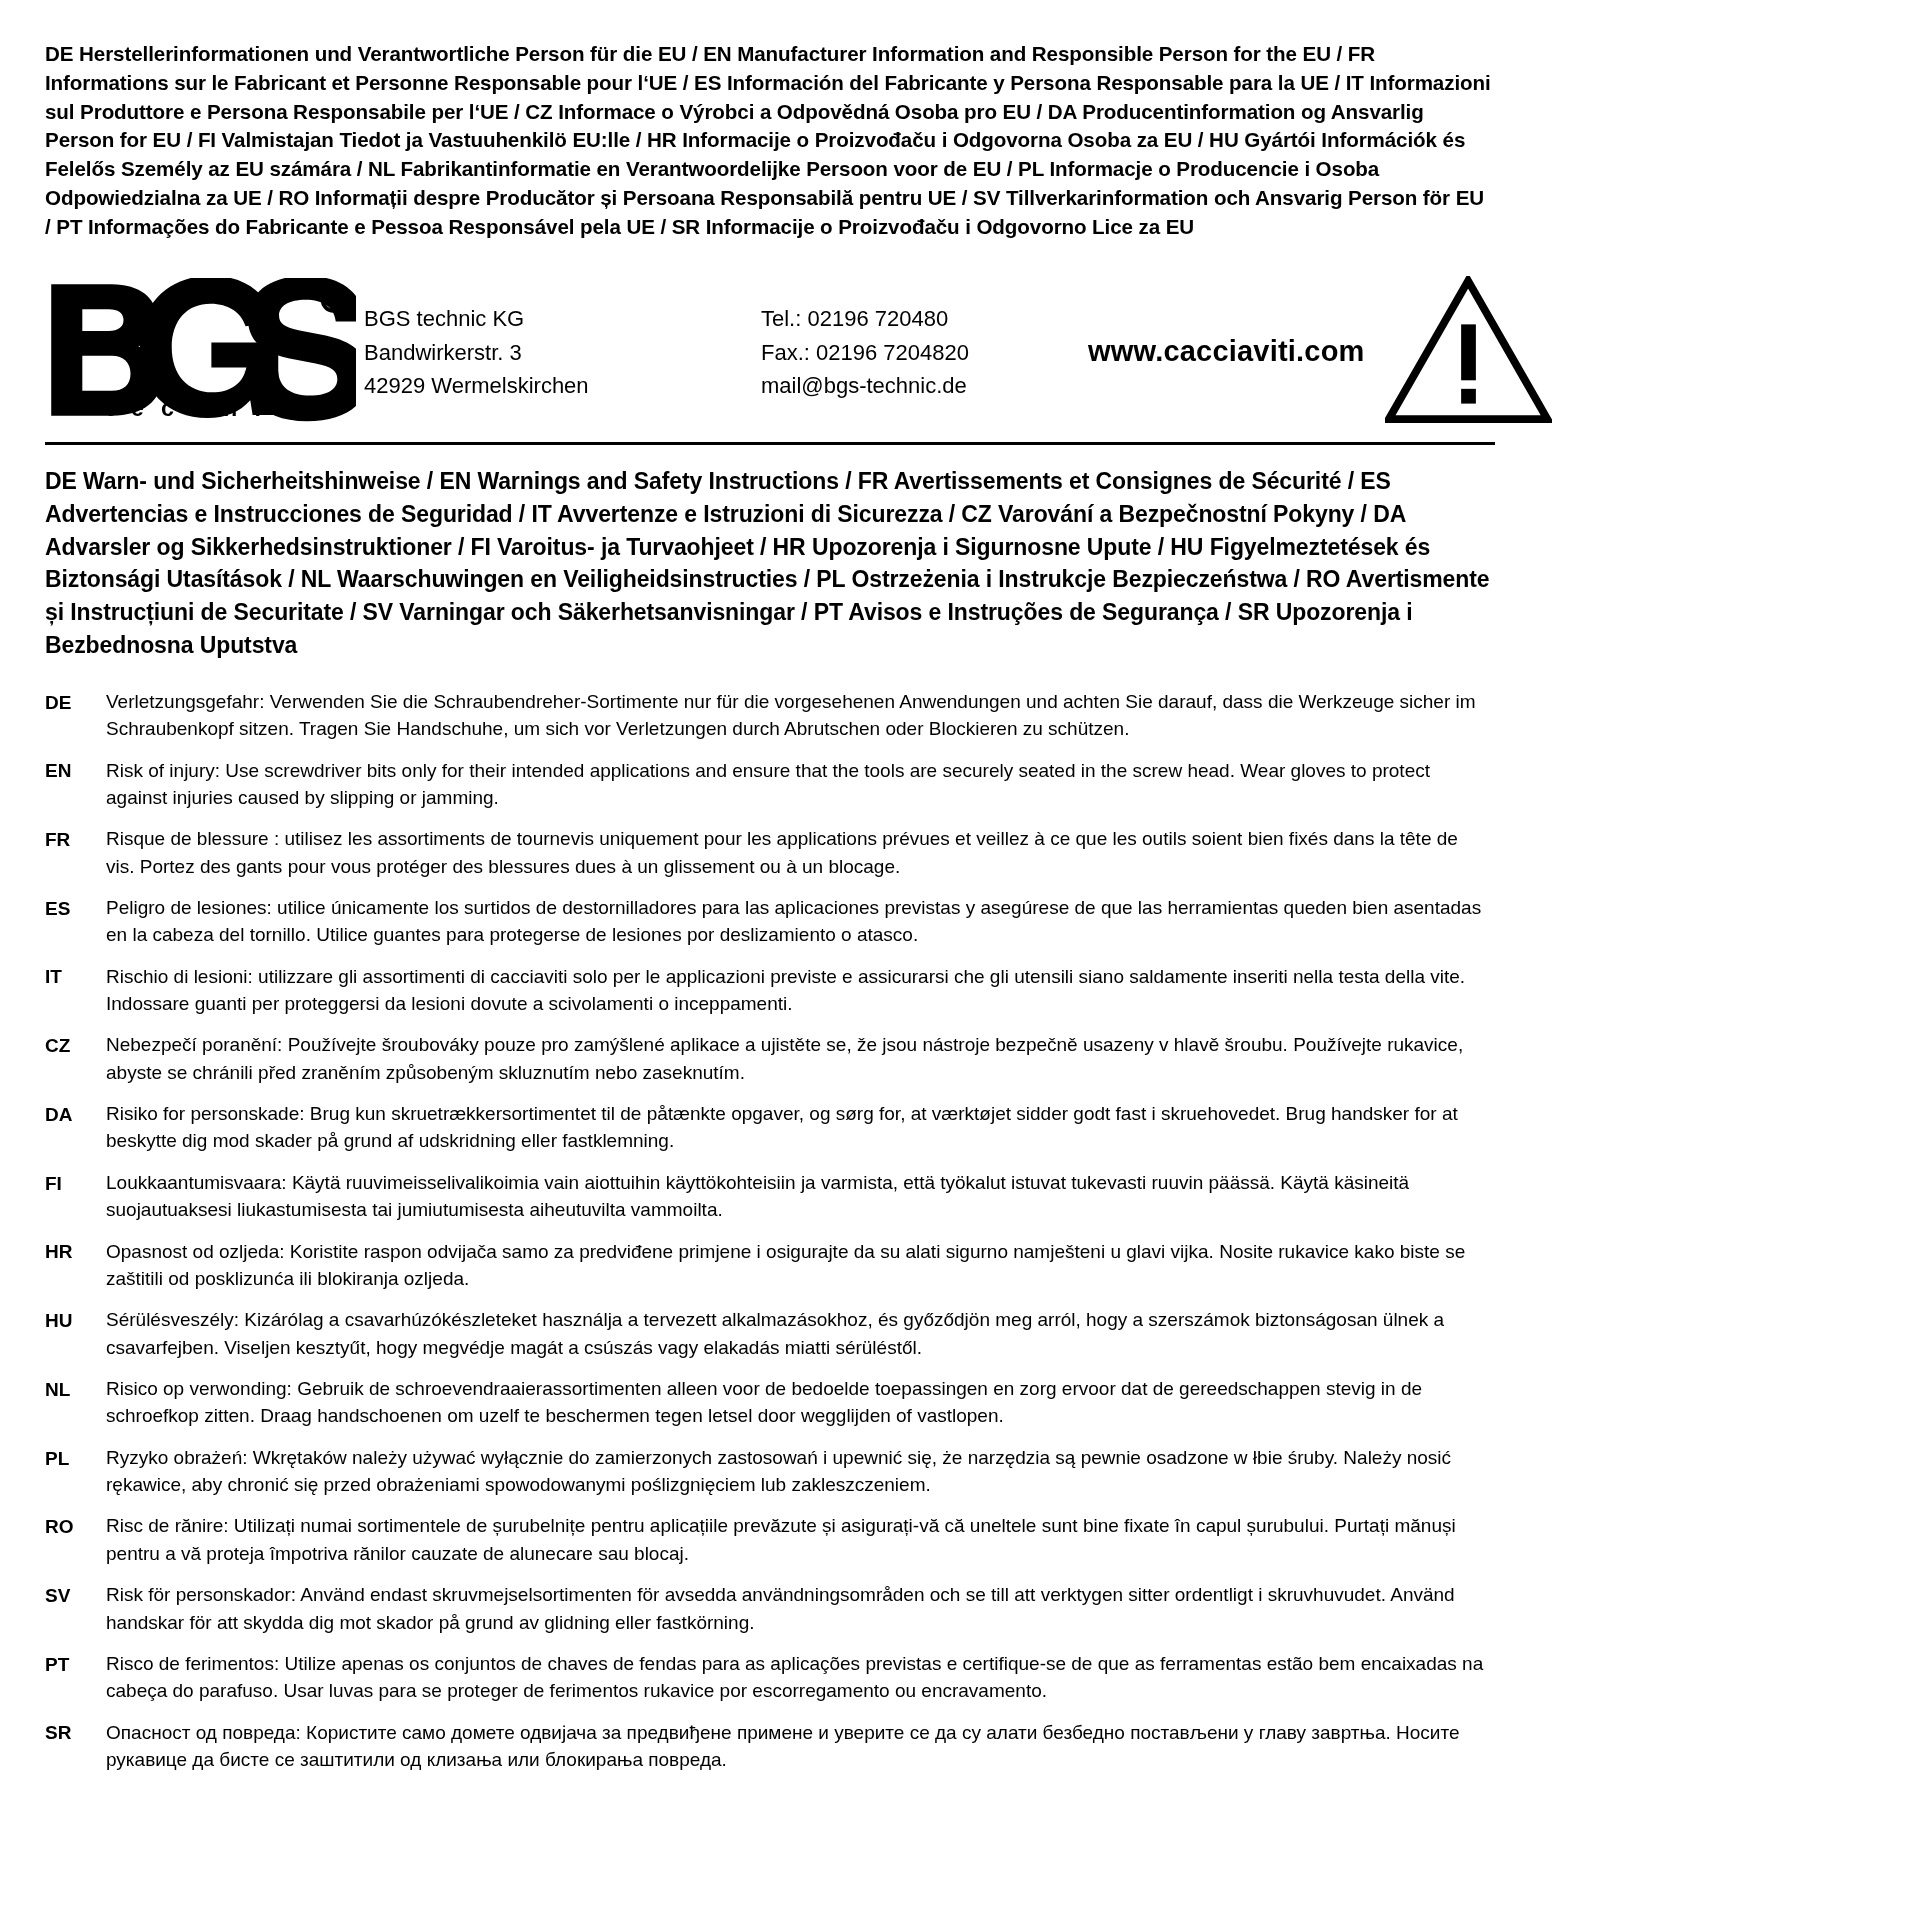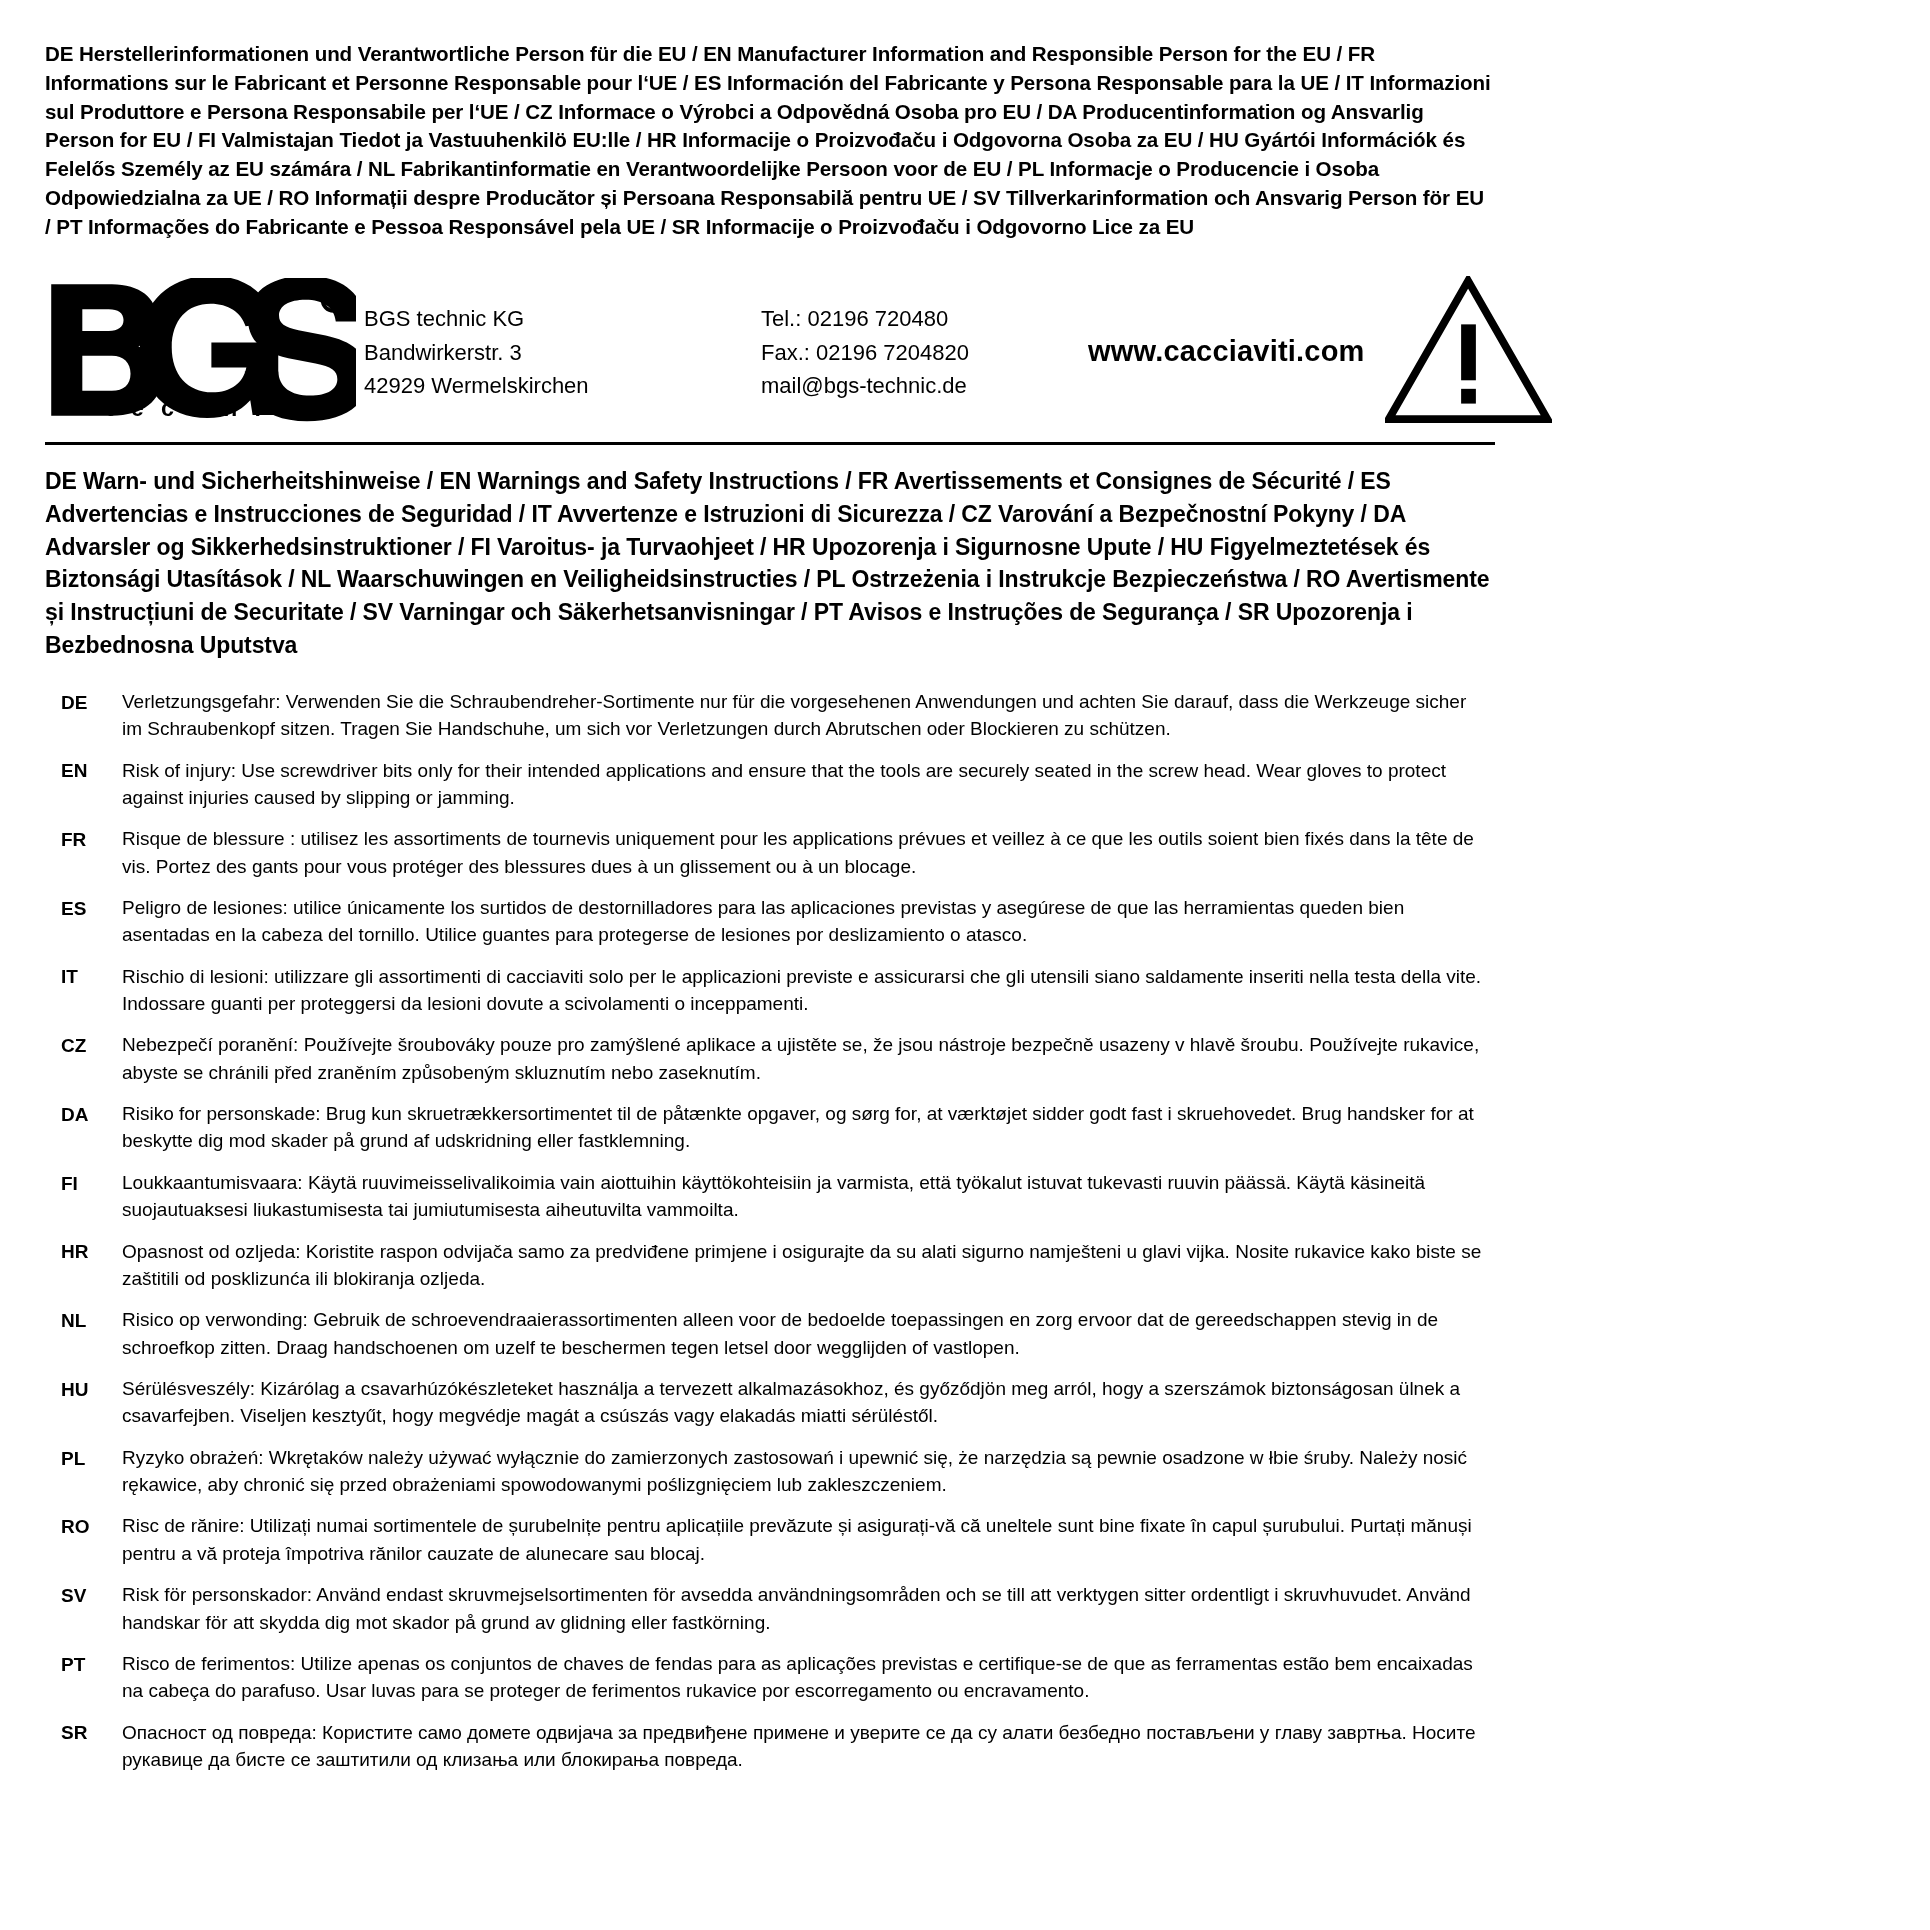--- a/index.html
+++ b/index.html
@@ -95,21 +95,20 @@
     display: flex;
     align-items: flex-start;
     margin-bottom: 14px;
   }
   .lang-code {
     flex: 0 0 61px;
     font-size: 19px;
     font-weight: bold;
     line-height: 1.44;
     padding-top: 0.8px;
-    margin-left: 16px;
   }
   .lang-text {
     flex: 1 1 auto;
     font-size: 19px;
     line-height: 1.44;
     padding-right: 7.8px;
     text-align: left;
   }
 </style>
 </head>
@@ -209,30 +208,30 @@
       <div class="lang-code">FI</div>
       <div class="lang-text">Loukkaantumisvaara: Käytä ruuvimeisselivalikoimia vain aiottuihin käyttökohteisiin ja varmista, että työkalut istuvat tukevasti ruuvin päässä. Käytä käsineitä suojautuaksesi liukastumisesta tai jumiutumisesta aiheutuvilta vammoilta.</div>
     </div>
 
     <div class="lang-row">
       <div class="lang-code">HR</div>
       <div class="lang-text">Opasnost od ozljeda: Koristite raspon odvijača samo za predviđene primjene i osigurajte da su alati sigurno namješteni u glavi vijka. Nosite rukavice kako biste se zaštitili od posklizunća ili blokiranja ozljeda.</div>
     </div>
 
     <div class="lang-row">
+      <div class="lang-code">HU</div>
+      <div class="lang-text">Sérülésveszély: Kizárólag a csavarhúzókészleteket használja a tervezett alkalmazásokhoz, és győződjön meg arról, hogy a szerszámok biztonságosan ülnek a csavarfejben. Viseljen kesztyűt, hogy megvédje magát a csúszás vagy elakadás miatti sérüléstől.</div>
+    </div>
+
+    <div class="lang-row">
       <div class="lang-code">NL</div>
       <div class="lang-text">Risico op verwonding: Gebruik de schroevendraaierassortimenten alleen voor de bedoelde toepassingen en zorg ervoor dat de gereedschappen stevig in de schroefkop zitten. Draag handschoenen om uzelf te beschermen tegen letsel door wegglijden of vastlopen.</div>
     </div>
 
     <div class="lang-row">
-      <div class="lang-code">HU</div>
-      <div class="lang-text">Sérülésveszély: Kizárólag a csavarhúzókészleteket használja a tervezett alkalmazásokhoz, és győződjön meg arról, hogy a szerszámok biztonságosan ülnek a csavarfejben. Viseljen kesztyűt, hogy megvédje magát a csúszás vagy elakadás miatti sérüléstől.</div>
-    </div>
-
-    <div class="lang-row">
       <div class="lang-code">PL</div>
       <div class="lang-text">Ryzyko obrażeń: Wkrętaków należy używać wyłącznie do zamierzonych zastosowań i upewnić się, że narzędzia są pewnie osadzone w łbie śruby. Należy nosić rękawice, aby chronić się przed obrażeniami spowodowanymi poślizgnięciem lub zakleszczeniem.</div>
     </div>
 
     <div class="lang-row">
       <div class="lang-code">RO</div>
       <div class="lang-text">Risc de rănire: Utilizați numai sortimentele de șurubelnițe pentru aplicațiile prevăzute și asigurați-vă că uneltele sunt bine fixate în capul șurubului. Purtați mănuși pentru a vă proteja împotriva rănilor cauzate de alunecare sau blocaj.</div>
     </div>
 
     <div class="lang-row">

